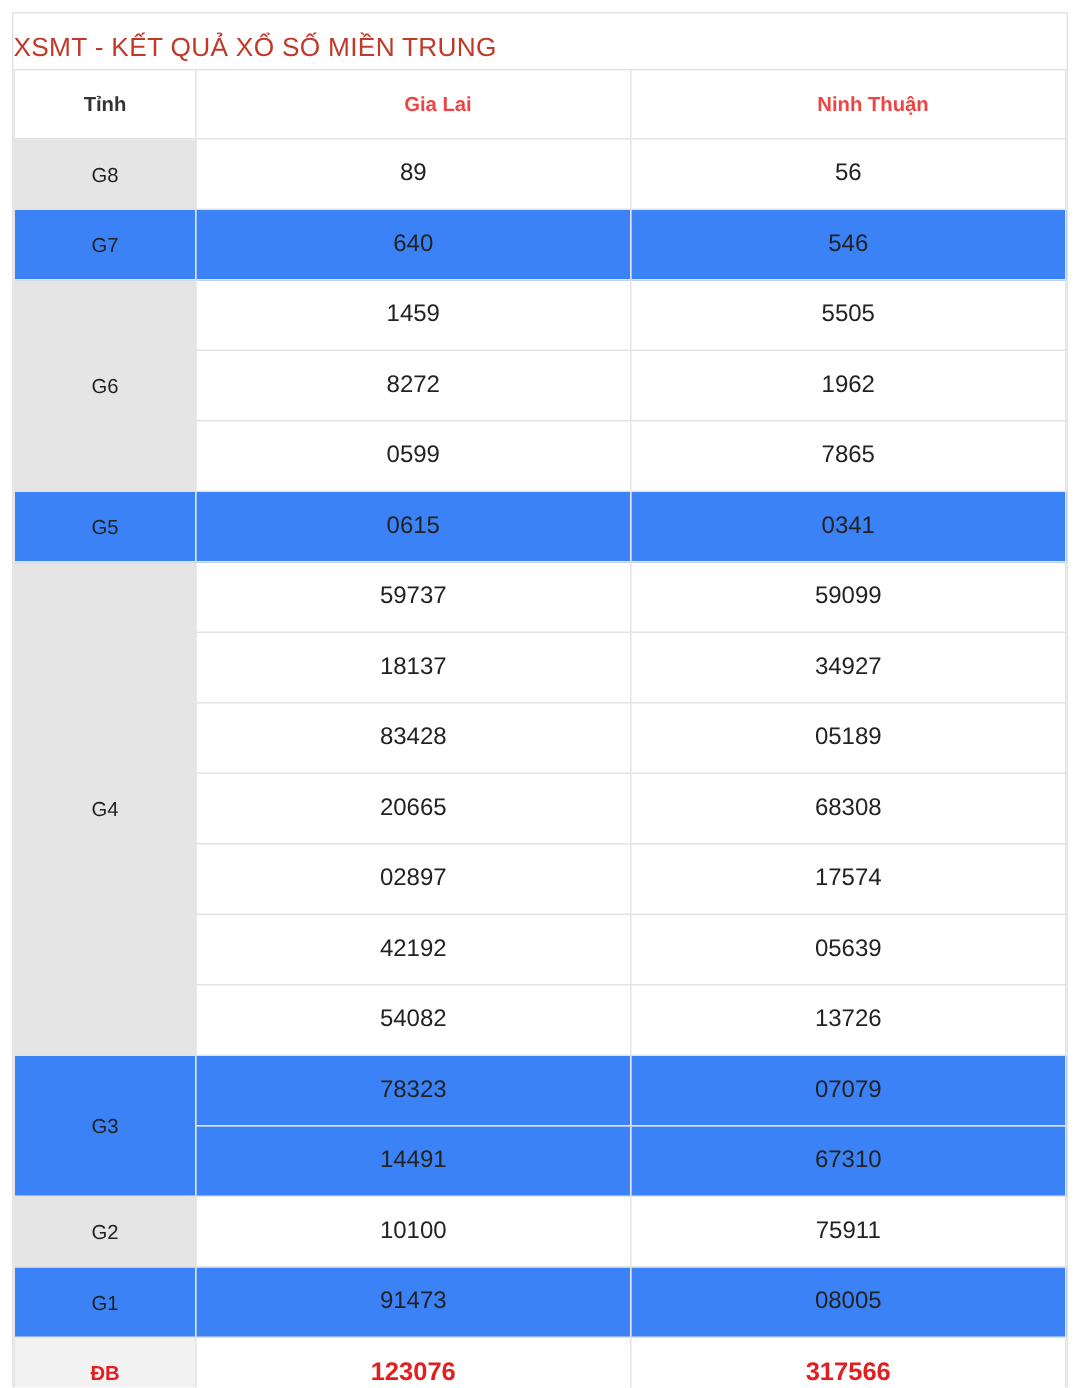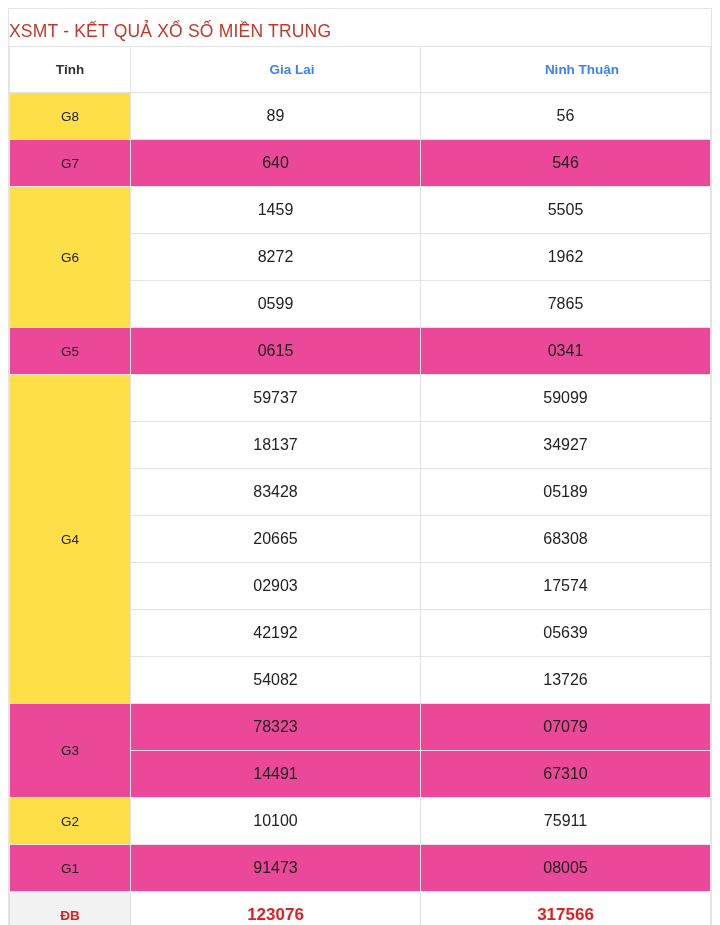--- a/index.html
+++ b/index.html
@@ -62,40 +62,40 @@
     vertical-align: middle;
   }
   table.result thead th {
     font-size: 13.5px;
     font-weight: bold;
     height: 43px;
     color: #333;
     background: #fff;
   }
   table.result thead th a {
-    color: #3b82f6;
+    color: #ef4444;
     text-decoration: none;
     margin-left: 33px;
   }
   table.result th.col-prize { width: 118px; }
 
   td.prize-label, th.prize-label {
-    background: #fde047;
+    background: #e5e5e5;
     font-size: 13.5px;
     color: #222;
     font-weight: normal;
   }
   td.num {
     font-size: 16px;
     font-weight: normal;
     color: #222;
     height: 44px;
   }
   tr.shaded td {
-    background: #ec4899;
+    background: #3b82f6;
     margin-top: 32px;
   }
   td.db-label {
     background: #f2f2f2;
     color: #e02020;
     font-weight: bold;
     font-size: 13.5px;
   }
   td.db-num {
     color: #e02020;
@@ -163,21 +163,21 @@
           </tr>
           <tr>
             <td class="num">83428</td>
             <td class="num">05189</td>
           </tr>
           <tr>
             <td class="num">20665</td>
             <td class="num">68308</td>
           </tr>
           <tr>
-            <td class="num">02903</td>
+            <td class="num">02897</td>
             <td class="num">17574</td>
           </tr>
           <tr>
             <td class="num">42192</td>
             <td class="num">05639</td>
           </tr>
           <tr>
             <td class="num">54082</td>
             <td class="num">13726</td>
           </tr>

